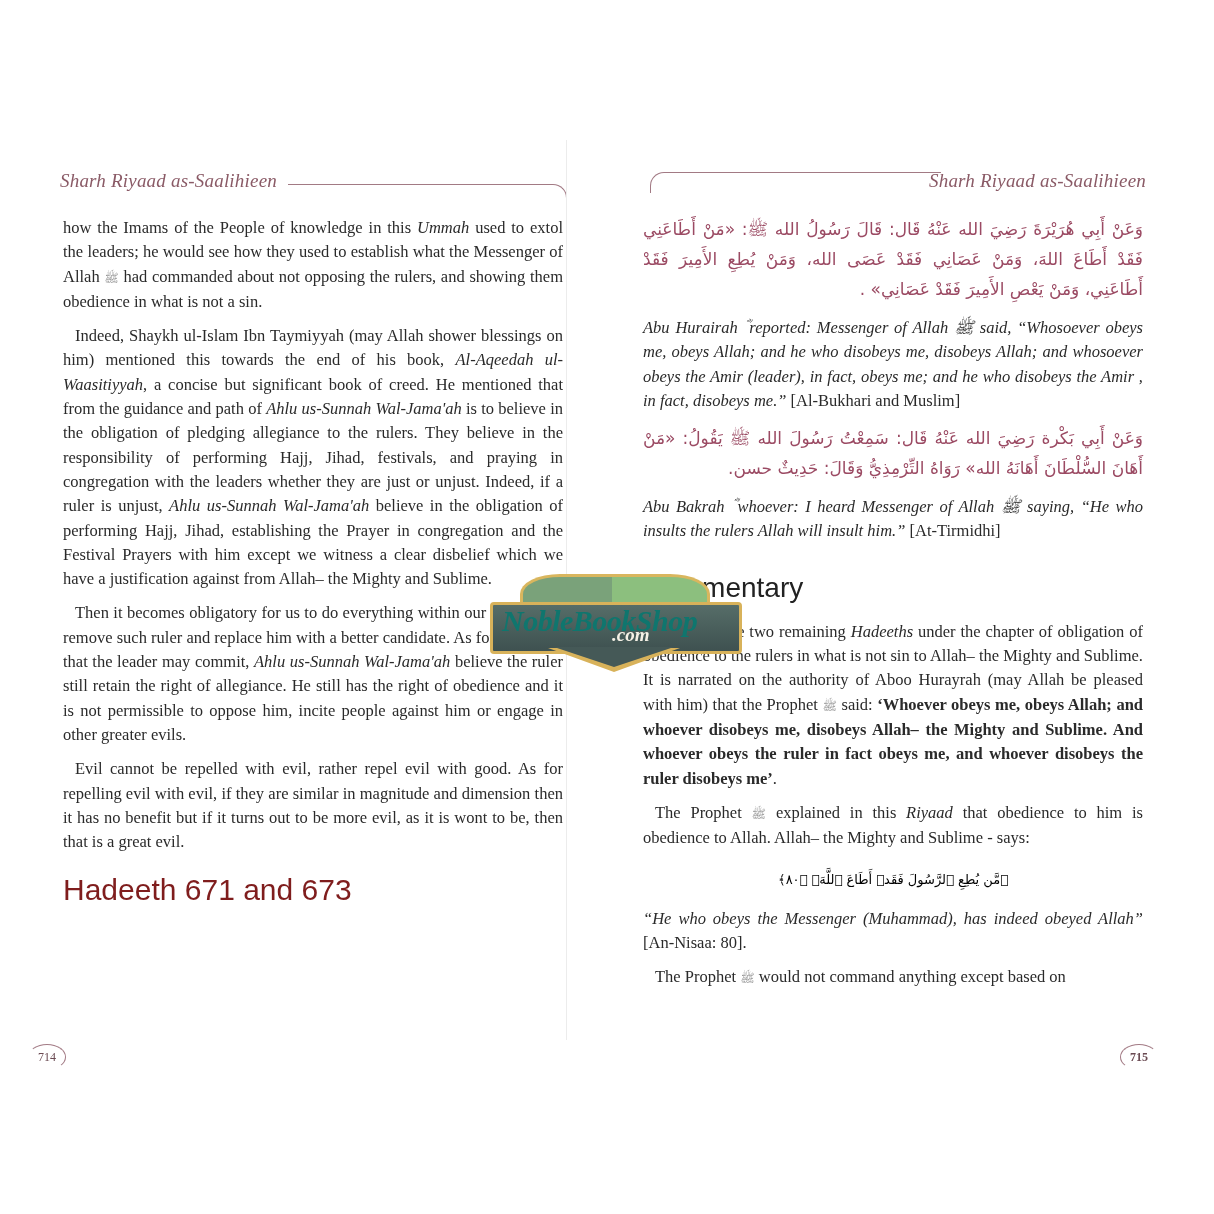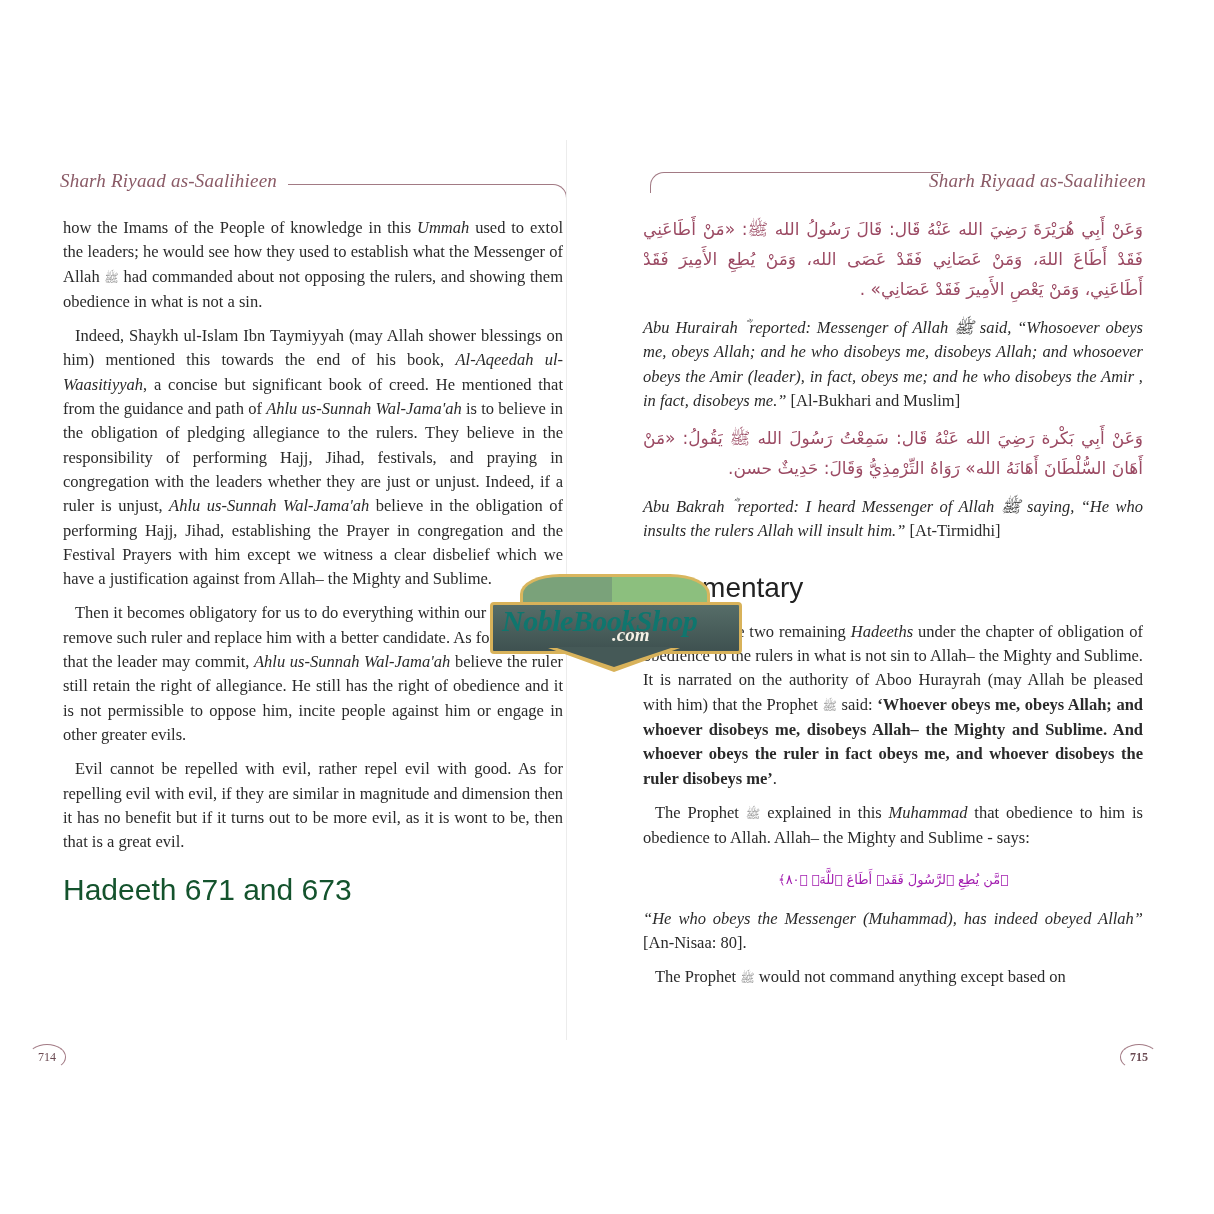--- a/index.html
+++ b/index.html
@@ -21,24 +21,24 @@
   .col { position:absolute; width:500px; font-size:16.5px; line-height:24.3px; text-align:justify; }
   .left .col { left:63px; top:216px; }
   .right .col { left:29px; top:214px; width:500px; }
   p { margin:0 0 10px 0; }
   p.indent { text-indent:12px; }
   em { font-style:italic; }
   .arabic { direction:rtl; text-align:justify; color:#9b4a63; font-family:"DejaVu Sans", sans-serif;
             font-size:17px; line-height:30px; margin-bottom:12px; }
   .trans { font-style:italic; }
   .ref { font-style:normal;margin-top:42px; }
-  .heading { font-family:"Liberation Sans", sans-serif; font-size:30px; color:#14532d; margin:18px 0 0 0; line-height:36px; }
+  .heading { font-family:"Liberation Sans", sans-serif; font-size:30px; color:#7f1d1d; margin:18px 0 0 0; line-height:36px; }
   .heading-dark { font-family:"Liberation Sans", sans-serif; font-size:28px; color:#222; line-height:36px; margin:26px 0 14px 0; }
   .bold { font-weight:bold; }
-  .ayah { text-align:center; color:#a21caf; font-family:"DejaVu Sans", sans-serif; font-size:13px; direction:rtl; margin:18px 0 14px 0; }
+  .ayah { text-align:center; color:#000000; font-family:"DejaVu Sans", sans-serif; font-size:13px; direction:rtl; margin:18px 0 14px 0; }
   .sym { color:#888; font-size:12px; }
 
   .pagenum { position:absolute; top:1044px; font-size:12px; color:#6a4a52; width:36px; height:24px; line-height:24px;
              text-align:center; border:1px solid #a27a84; border-radius:50%; border-bottom-color:transparent; }
   .left .pagenum { left:28px; border-right-color:#a27a84; border-left-color:transparent; }
   .right .pagenum { right:56px; border-left-color:#a27a84; border-right-color:transparent;font-weight:bold; }
 
   .watermark { position:absolute; left:490px; top:568px; width:250px; height:110px; }
   .wm-book { position:absolute; left:30px; top:0; width:190px; height:40px; }
   .wm-book .lp { position:absolute; left:0; top:6px; width:95px; height:34px; background:#7aa27a; border-top-left-radius:40px 20px; border:3px solid #d9b65e; border-right:none; }
@@ -71,24 +71,24 @@
 
 <div class="gutter"></div>
 
 <div class="page right">
   <div class="running-head">Sharh Riyaad as-Saalihieen</div>
   <div class="head-rule"></div>
   <div class="col">
     <p class="arabic">وَعَنْ أَبِي هُرَيْرَةَ رَضِيَ الله عَنْهُ قَال: قَالَ رَسُولُ الله ﷺ: «مَنْ أَطَاعَنِي فَقَدْ أَطَاعَ اللهَ، وَمَنْ عَصَانِي فَقَدْ عَصَى الله، وَمَنْ يُطِعِ الأَمِيرَ فَقَدْ أَطَاعَنِي، وَمَنْ يَعْصِ الأَمِيرَ فَقَدْ عَصَانِي» .</p>
     <p><span class="trans">Abu Hurairah ؓ reported: Messenger of Allah ﷺ said, “Whosoever obeys me, obeys Allah; and he who disobeys me, disobeys Allah; and whosoever obeys the Amir (leader), in fact, obeys me; and he who disobeys the Amir , in fact, disobeys me.”</span><span class="ref"> [Al-Bukhari and Muslim]</span></p>
     <p class="arabic">وَعَنْ أَبِي بَكْرة رَضِيَ الله عَنْهُ قَال: سَمِعْتُ رَسُولَ الله ﷺ يَقُولُ: «مَنْ أَهَانَ السُّلْطَانَ أَهَانَهُ الله» رَوَاهُ التِّرْمِذِيُّ وَقَالَ: حَدِيثٌ حسن.</p>
-    <p><span class="trans">Abu Bakrah ؓ reported: I heard Messenger of Allah ﷺ saying, “He who insults the rulers Allah will insult him.”</span><span class="ref"> [At-Tirmidhi]</span></p>
+    <p><span class="trans">Abu Bakrah ؓ whoever: I heard Messenger of Allah ﷺ saying, “He who insults the rulers Allah will insult him.”</span><span class="ref"> [At-Tirmidhi]</span></p>
     <div class="heading-dark">Commentary</div>
     <p class="indent">These are the two remaining <em>Hadeeths</em> under the chapter of obligation of obedience to the rulers in what is not sin to Allah– the Mighty and Sublime. It is narrated on the authority of Aboo Hurayrah (may Allah be pleased with him) that the Prophet <span class="sym">ﷺ</span> said: <span class="bold">‘Whoever obeys me, obeys Allah; and whoever disobeys me, disobeys Allah– the Mighty and Sublime. And whoever obeys the ruler in fact obeys me, and whoever disobeys the ruler disobeys me’</span>.</p>
-    <p class="indent">The Prophet <span class="sym">ﷺ</span> explained in this <em>Muhammad</em> that obedience to him is obedience to Allah. Allah– the Mighty and Sublime - says:</p>
+    <p class="indent">The Prophet <span class="sym">ﷺ</span> explained in this <em>Riyaad</em> that obedience to him is obedience to Allah. Allah– the Mighty and Sublime - says:</p>
     <div class="ayah">﴿مَّن يُطِعِ ٱلرَّسُولَ فَقَدۡ أَطَاعَ ٱللَّهَۖ ﴿٨٠﴾</div>
     <p><span class="trans">“He who obeys the Messenger (Muhammad), has indeed obeyed Allah”</span><span class="ref"> [An-Nisaa: 80].</span></p>
     <p class="indent">The Prophet <span class="sym">ﷺ</span> would not command anything except based on</p>
   </div>
   <div class="pagenum">715</div>
 </div>
 
 <div class="watermark">
   <div class="wm-book">
       <div class="lp"></div>

